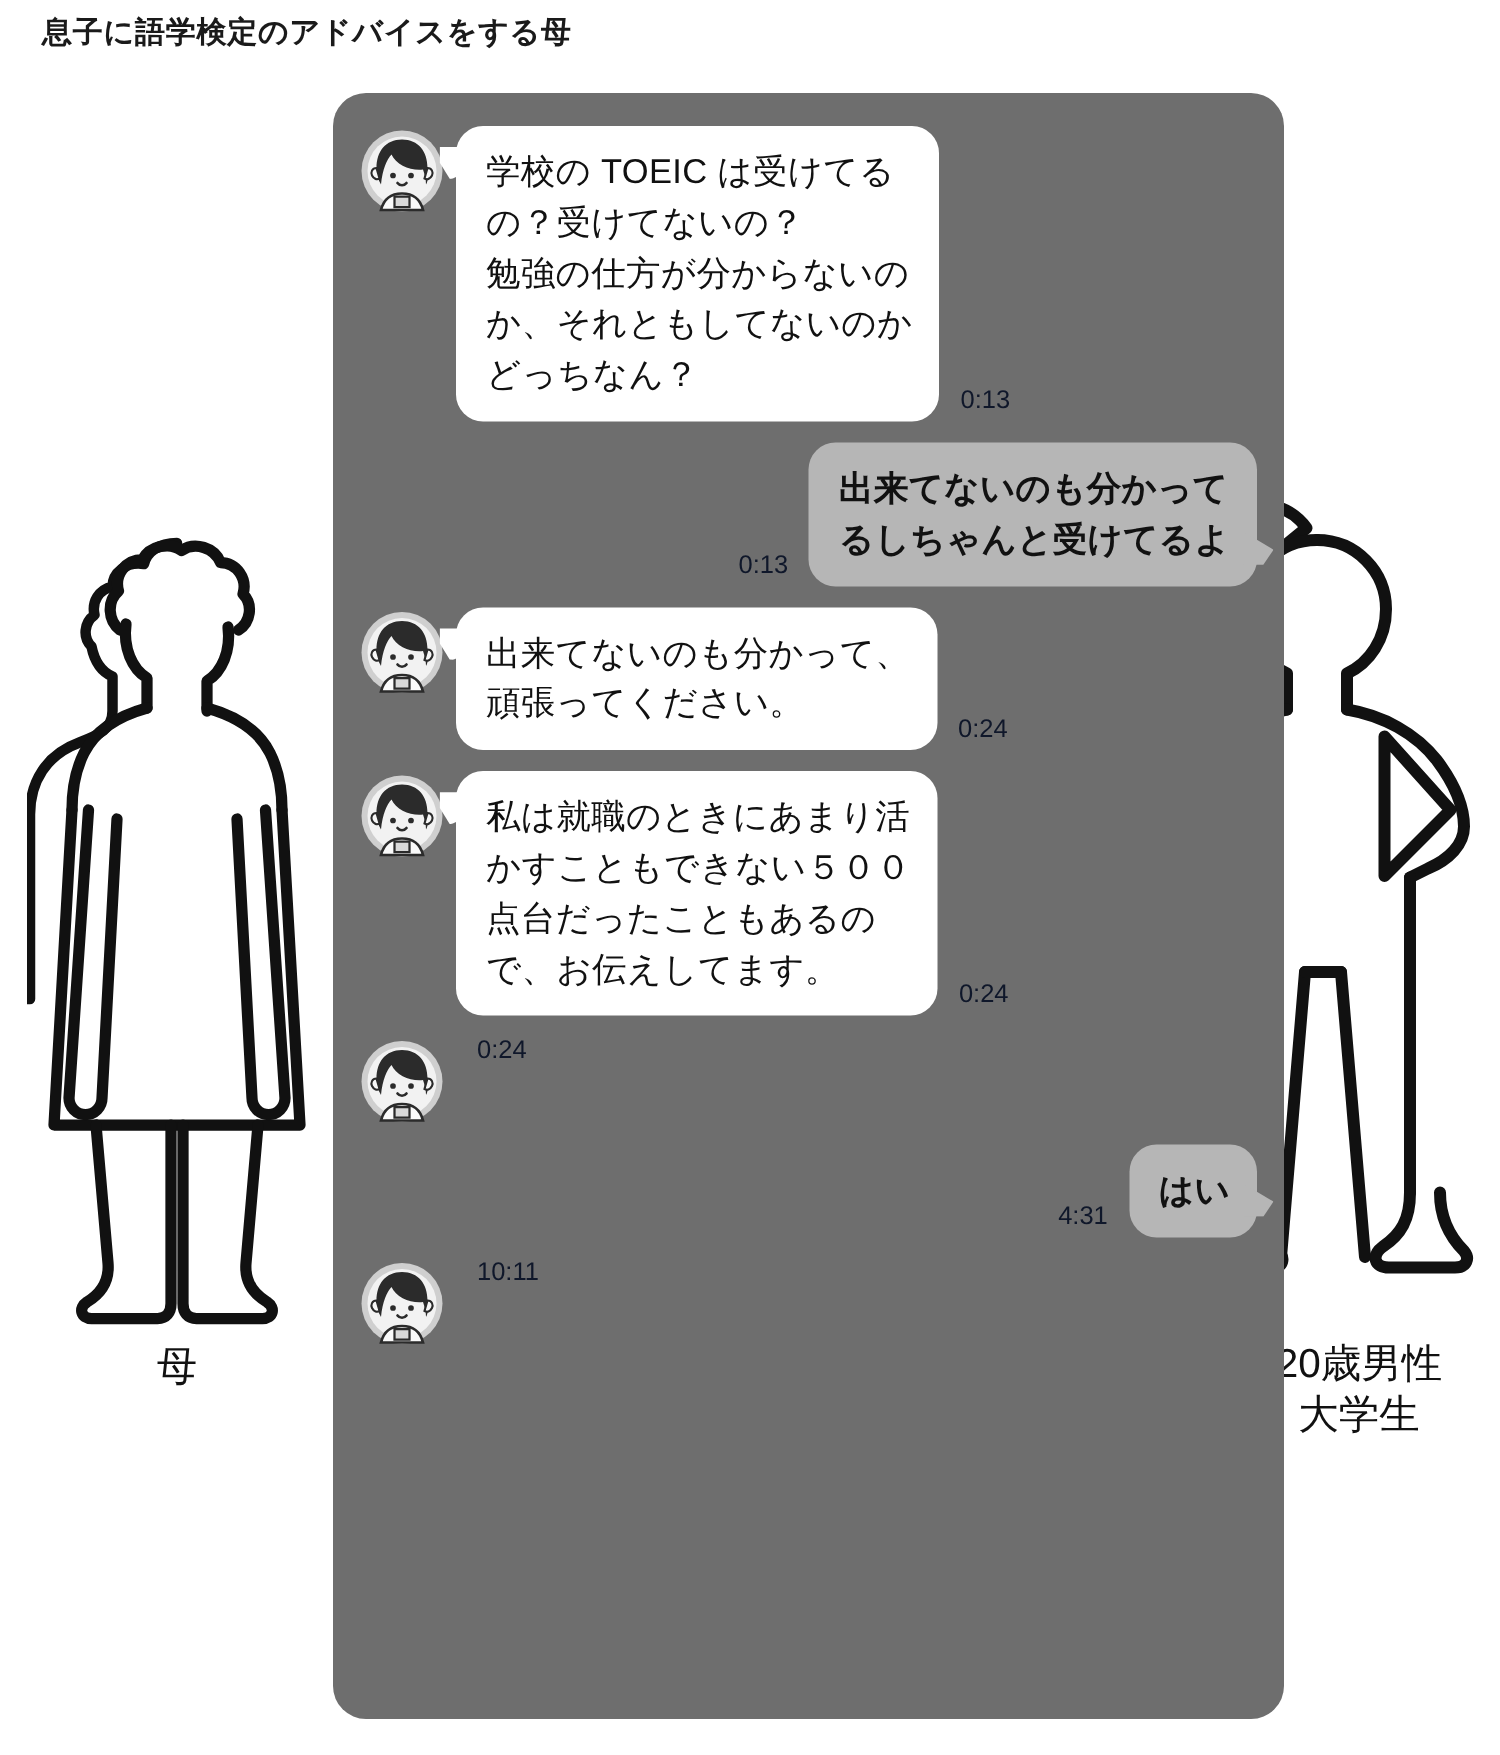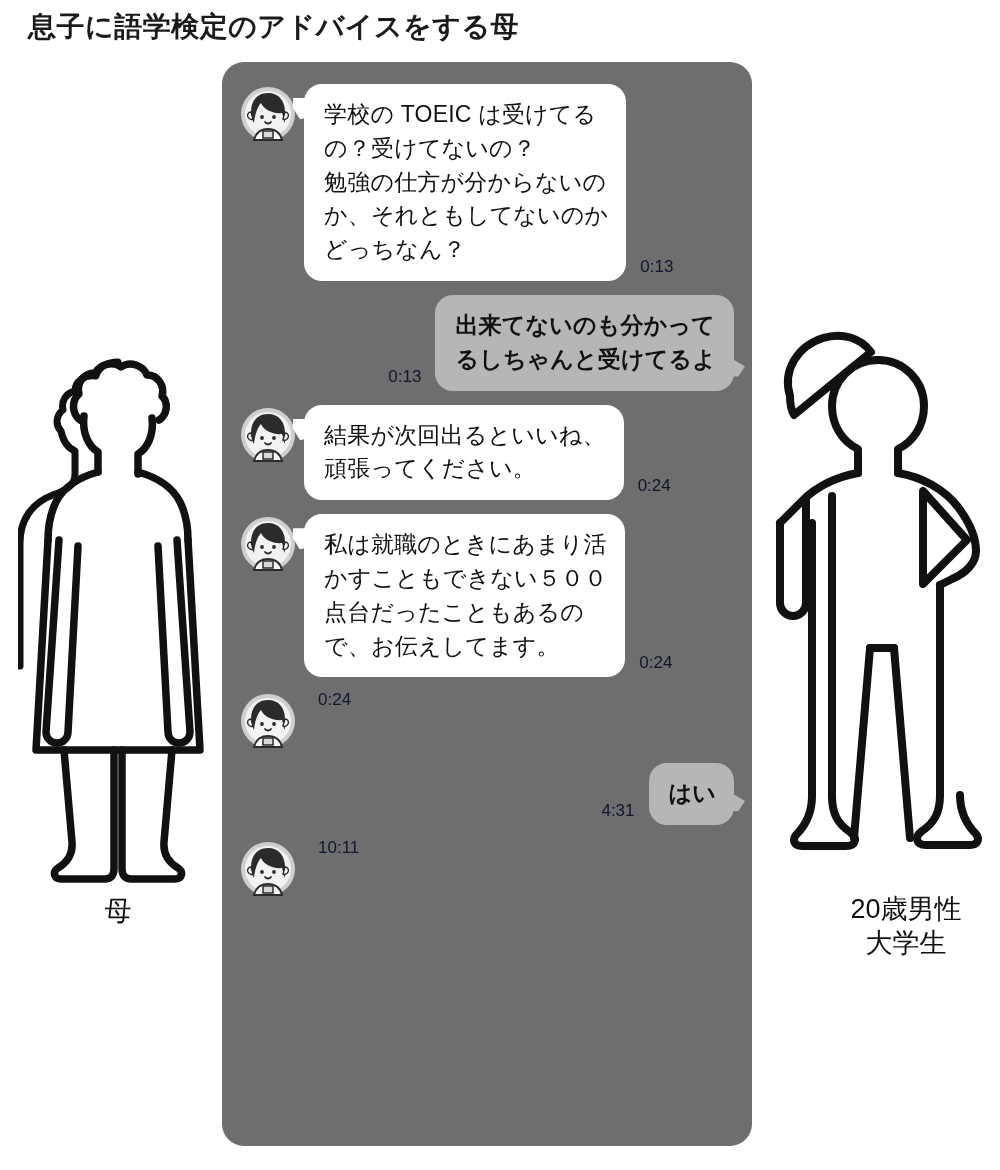--- a/index.html
+++ b/index.html
@@ -16,33 +16,33 @@
     width: 1000px;
     height: 1170px;
     background: #ffffff;
   }
 
   
   #page-title {
     position: absolute;
     left: 28px;
     top: 8px;
-    font-size: 28px;
+    font-size: 20px;
     font-weight: 700;
     color: #1a1a1a;
     letter-spacing: 0.5px;
     white-space: nowrap;
   }
 
   
   #chat-panel {
     position: absolute;
     left: 222px;
     top: 62px;
-    width: 530px;
+    width: 634px;
     height: 1084px;
     background: #6e6e6e;
     border-radius: 22px;
     padding: 22px 18px 18px 18px;
   }
 
   .msg-row {
     position: relative;
     display: flex;
     align-items: flex-start;
@@ -300,21 +300,21 @@
           <path d="M28 7c-11 0-17 8-17 19 0 4 1 8 3 11 1-10 4-17 7-20 3 7 13 11 21 10 1 3 2 6 2 10 2-3 1-8 1-11C45 15 39 7 28 7z" fill="#2b2b2b"></path>
           <path d="M11 26c-3 0-4 3-3 5 1 2 3 3 5 2zM45 26c3 0 4 3 3 5-1 2-3 3-5 2z" fill="#f7f7f7" stroke="#2b2b2b" stroke-width="1.4"></path>
           <circle cx="22" cy="31" r="1.9" fill="#2b2b2b"></circle>
           <circle cx="34" cy="31" r="1.9" fill="#2b2b2b"></circle>
           <path d="M25 36c1.5 2 4.5 2 6 0" fill="none" stroke="#2b2b2b" stroke-width="1.8" stroke-linecap="round"></path>
           <path d="M14 54c2-8 7-11 14-11s12 3 14 11z" fill="#fafafa" stroke="#2b2b2b" stroke-width="1.8"></path>
           <path d="M23 45h10v7H23z" fill="#d9d9d9" stroke="#2b2b2b" stroke-width="1.5"></path>
         </svg>
       </div>
       <div class="bubble-wrap">
-        <div class="bubble recv">結果が次回出るといいね、
+        <div class="bubble recv">出来てないのも分かって、
 頑張ってください。</div>
         <div class="ts right">0:24</div>
       </div>
     </div>
 
     <div class="msg-row">
       <div class="avatar">
         <svg viewBox="0 0 56 56" xmlns="http://www.w3.org/2000/svg">
           <circle cx="28" cy="28" r="27" fill="#cfcfcf"></circle>
           <circle cx="28" cy="28" r="23" fill="#f2f2f2"></circle>

